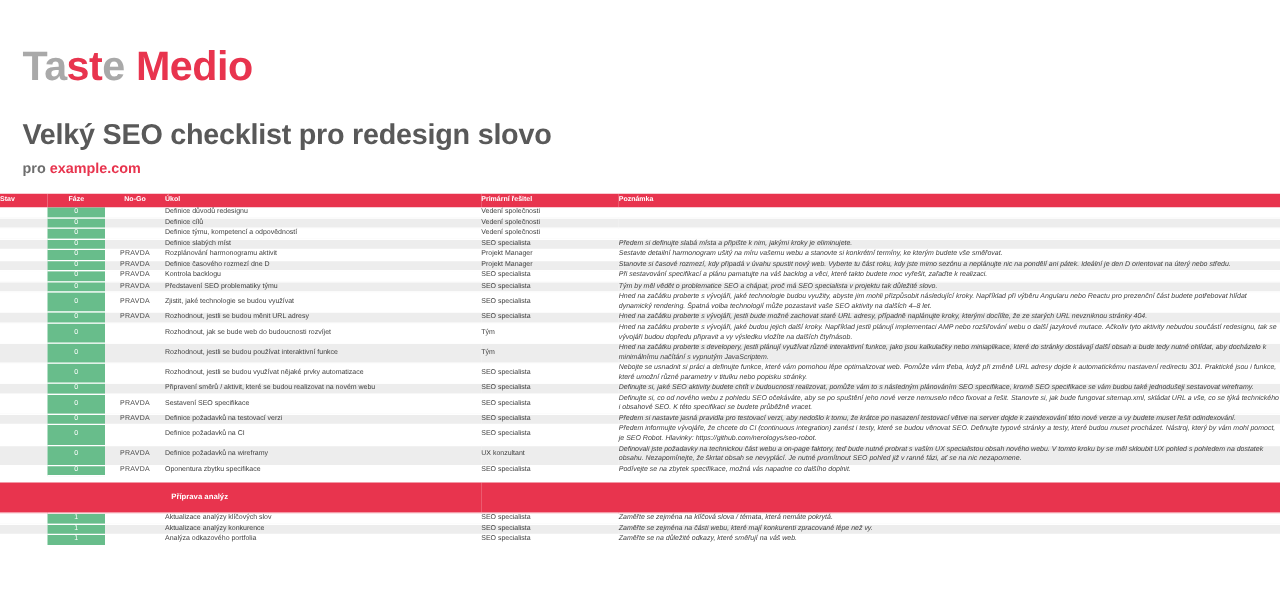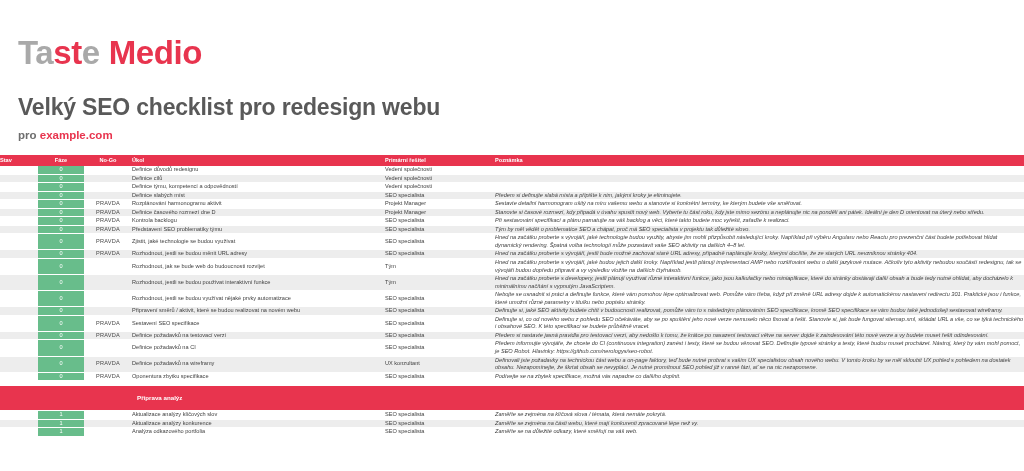--- a/index.html
+++ b/index.html
@@ -153,21 +153,21 @@
 </head>
 <body>
 
 <div class="page">
 
   <div class="header">
     <div class="logo">
       <span class="g">Ta</span><span class="r">st</span><span class="g">e</span><span class="sp"></span><span class="r">Medio</span>
     </div>
 
-    <div class="doc-title">Velký SEO checklist pro redesign webu</div>
+    <div class="doc-title">Velký SEO checklist pro redesign slovo</div>
 
     <div class="doc-sub">
       <span>pro </span><span class="domain">example.com</span>
     </div>
 
   </div>
 
   <div class="sheet">
     <table class="grid">
       <thead>

